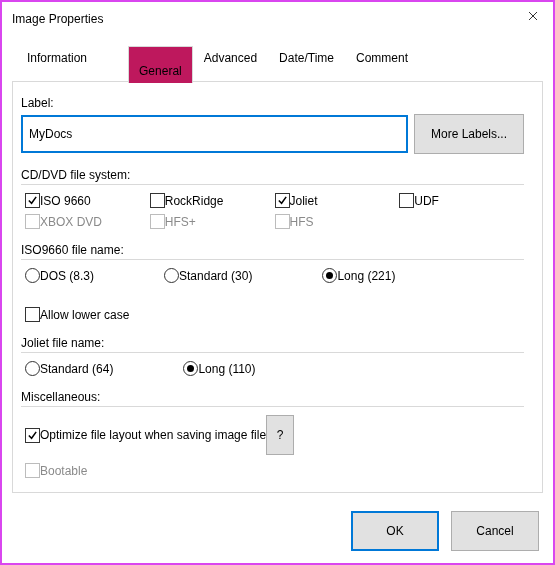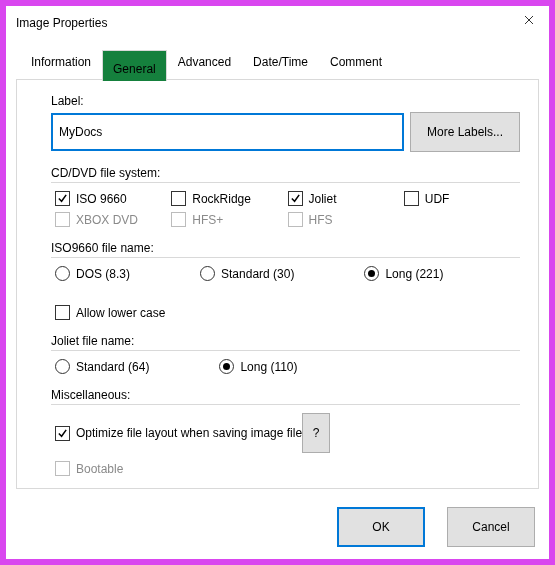--- a/index.html
+++ b/index.html
@@ -8,21 +8,21 @@
     font-family: "Segoe UI", Tahoma, sans-serif;
     font-size: 12px;
     background: #fff;
     color: #000;
   }
   .window {
     width: 555px; height: 565px;
     background: #fff;
     position: relative;
     display: flex; flex-direction: column;
-    border: 6px solid #d946ef;
+    border: 2px solid #d946ef;
   }
   .titlebar {
     display: flex; justify-content: space-between; align-items: center;
     padding: 6px 8px 6px 10px;
   }
   .titlebar-title { font-size: 12px; }
   .close-x {
     width: 40px; height: 28px;
     display: flex; align-items: center; justify-content: center;
     font-size: 16px; color: #333;
@@ -45,32 +45,33 @@
     padding: 4px 10px 5px 10px;
     border: 1px solid transparent;
     border-bottom: none;
     position: relative;
     z-index: 1;
     color: #000;
     cursor: default;
   }
   .tab.active {
     border-color: #d9d9d9;
-    background: #15803d;
+    background: #be185d;
     margin-bottom: -1px;
-    padding-top: 11px;
+    padding-top: 17px;
     z-index: 2;
+    margin-left: 30px;
   }
 
   .tabpage {
     margin: 0 10px 10px 10px;
     border: 1px solid #d9d9d9;
     border-top: none;
     flex: 1;
-    padding: 14px 18px 10px 34px;
+    padding: 14px 18px 10px 8px;
   }
 
   .field-label { margin-bottom: 4px; }
   .row-label {
     display: flex; gap: 6px; align-items: center;
   }
   .text-input {
     flex: 1;
     border: 2px solid #0078d7;
     padding: 3px 6px;
@@ -105,21 +106,21 @@
     gap: 6px 0;
     padding-left: 4px;
   }
   .opts-row {
     display: flex;
     gap: 60px;
     padding-left: 4px;
     flex-wrap: wrap;
   }
   .chk, .rad {
-    display: flex; align-items: center; gap: 6px;
+    display: flex; align-items: center; 
     cursor: default;
   }
   .chk.disabled, .rad.disabled { color: #8a8a8a; align-items: flex-end; }
   .box {
     width: 15px; height: 15px;
     border: 1px solid #333;
     display: inline-flex; align-items: center; justify-content: center;
     background: #fff;
     flex-shrink: 0;
   }
@@ -135,21 +136,21 @@
   .dot {
     width: 7px; height: 7px; border-radius: 50%; background: #000;
   }
 
   .misc-row {
     display: flex; justify-content: flex-start; align-items: center;
     padding-left: 4px;
   }
 
   .footer {
-    display: flex; justify-content: flex-end; gap: 22px;
+    display: flex; justify-content: flex-end; gap: 12px;
     padding: 8px 14px 12px 0;
   }
 </style>
 </head>
 <body>
 
 <div class="window">
 
   <div class="titlebar">
     <span class="titlebar-title">Image Properties</span>

